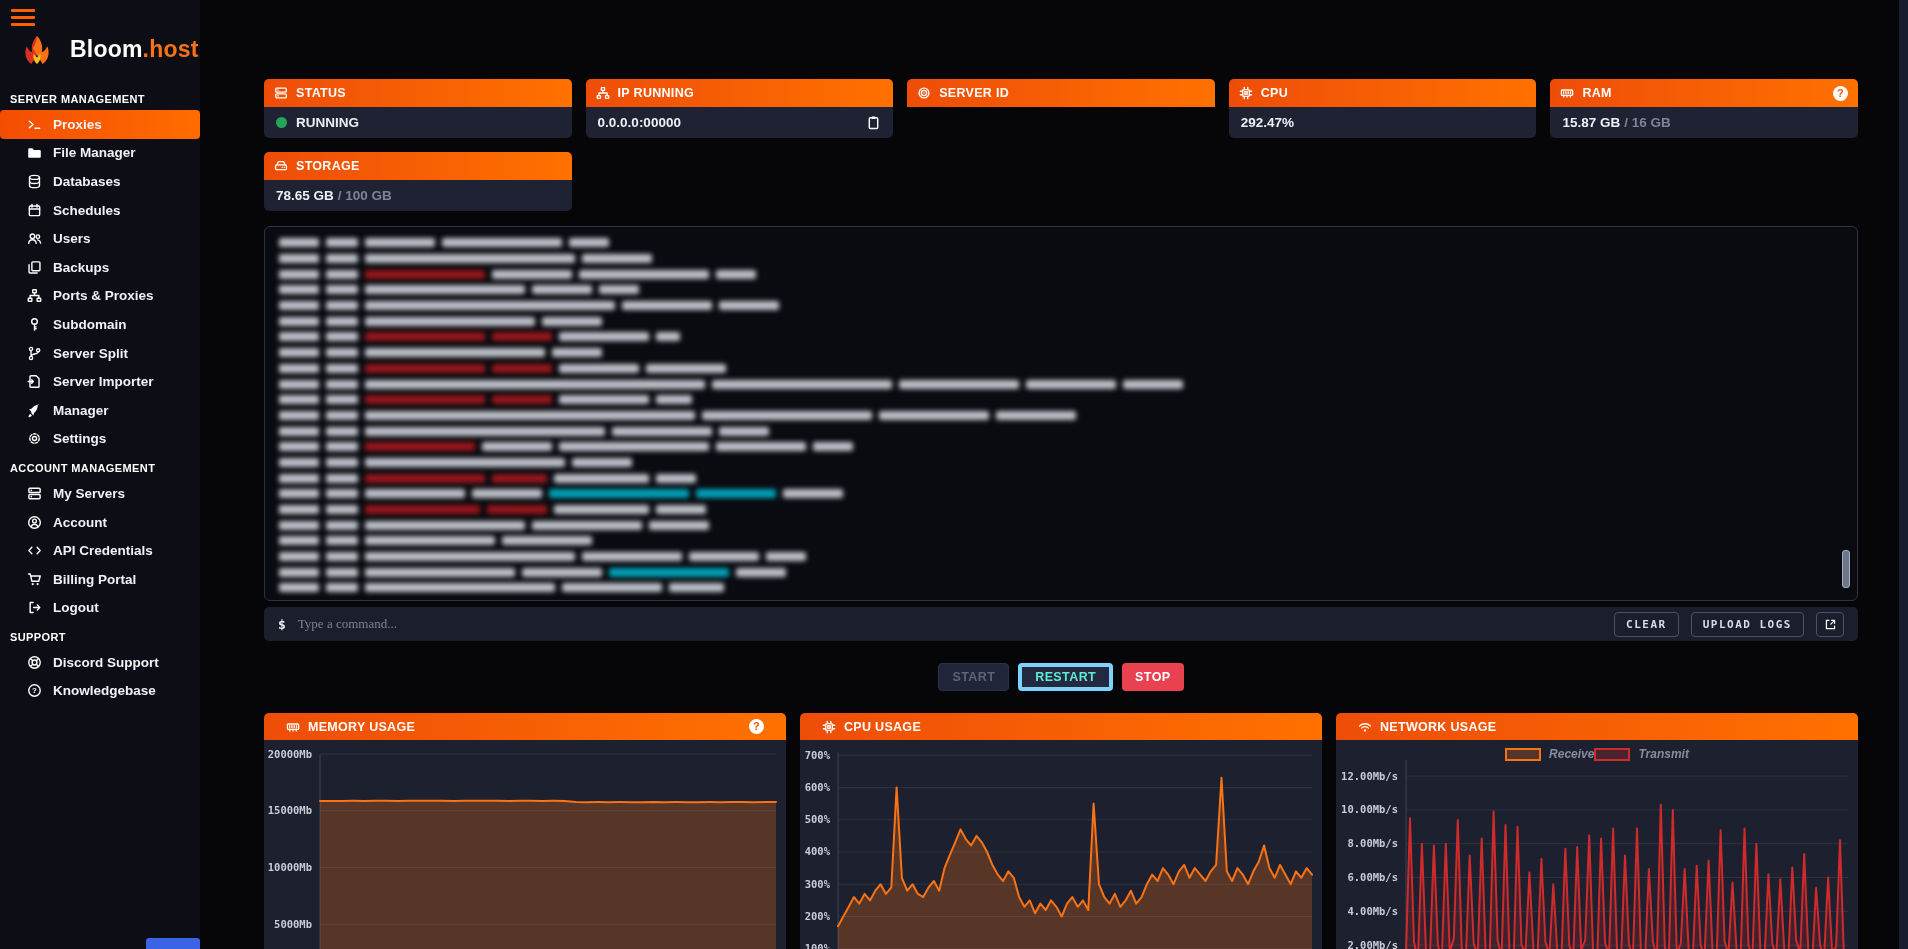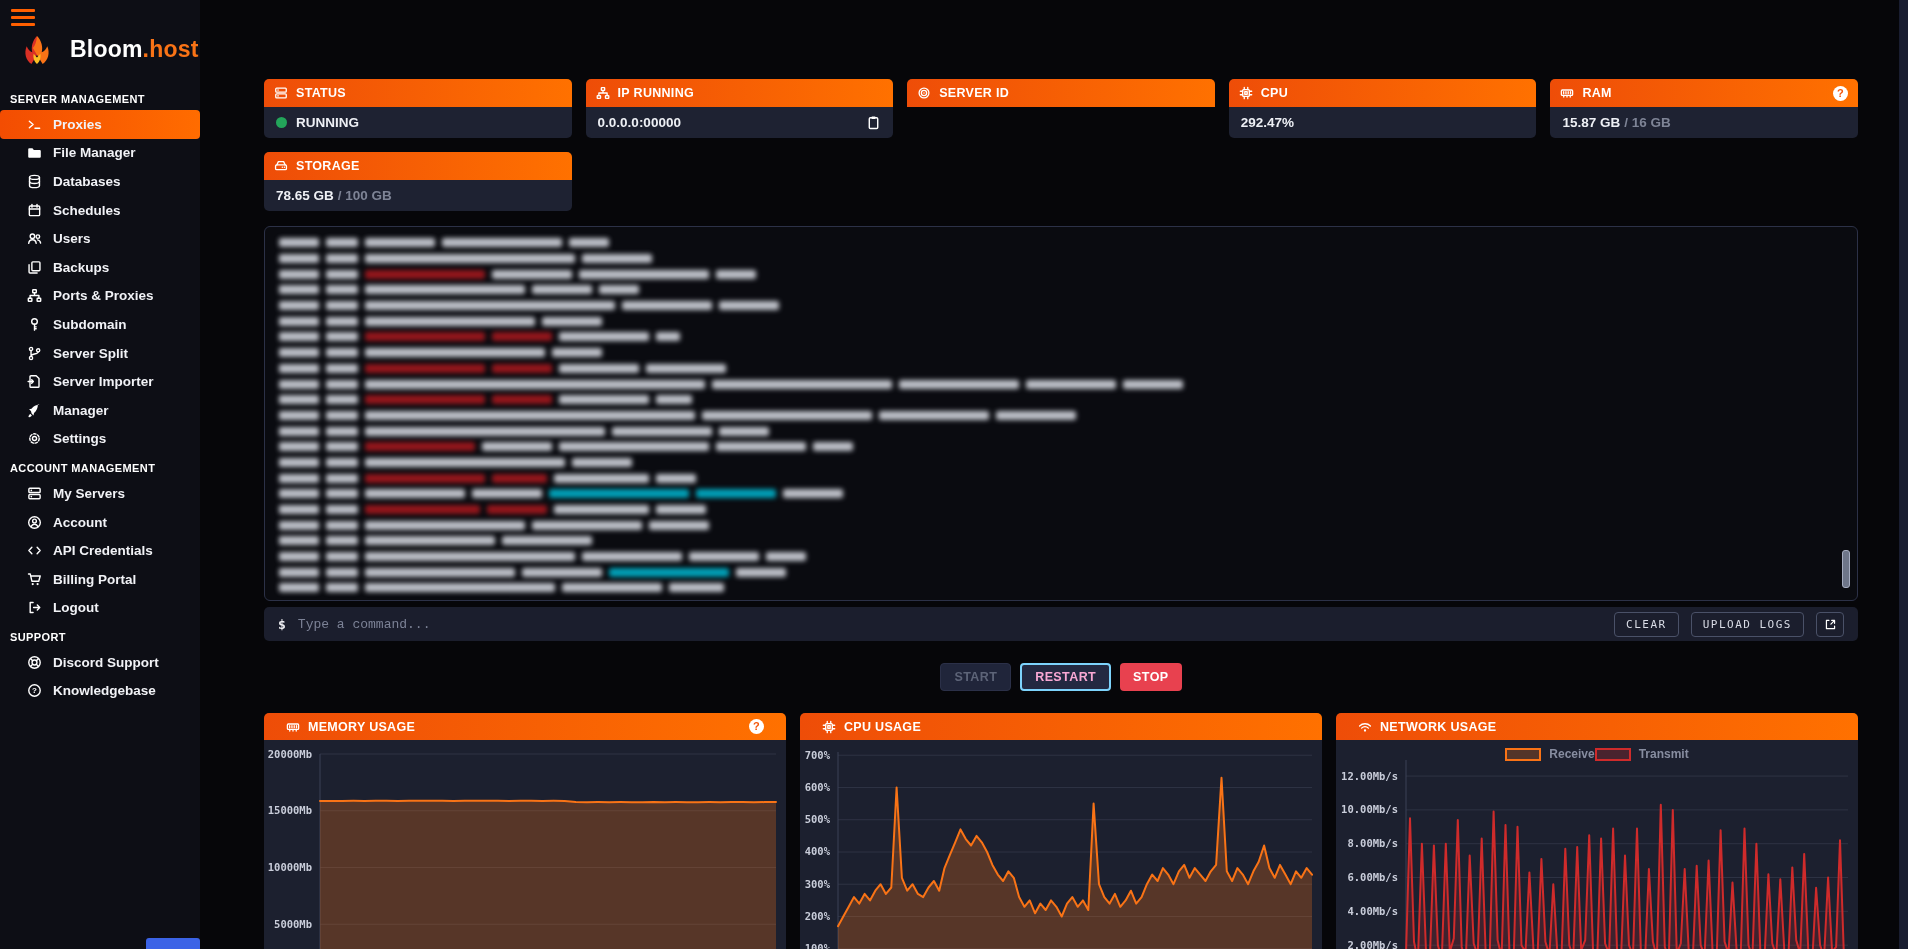--- a/index.html
+++ b/index.html
@@ -58,48 +58,48 @@
   .cblock { height:9px; border-radius:2px; flex:none; }
   .console-thumb { position:absolute; right:7px; bottom:12px; width:8px; height:38px;
     background:#6e7689; border:1px solid #a6adc0; border-radius:3px; cursor:grab; }
 
   
   .cmdbar { margin-top:6px; height:34px; background:#1b1e2d; border-radius:5px;
     display:flex; align-items:center; padding:0 14px; gap:12px;
     font-family:"DejaVu Sans Mono", monospace; }
   .prompt { color:#f0f1f5; font-weight:800; font-size:13px; }
   .cmd-input { flex:1; background:transparent; border:none; outline:none;
-    color:#aeb3c4; font-family:Liberation Mono, monospace; font-size:13px; }
+    color:#aeb3c4; font-family:Liberation Serif, serif; font-size:13px; }
   .cmd-input::placeholder { color:#7c8296; }
   .term-btn { height:25px; padding:0 11px; border:1px solid #4a5168; border-radius:4px;
     background:transparent; color:#d9dce6; font-family:"DejaVu Sans Mono", monospace;
-    font-size:11px; font-weight:400; letter-spacing:1.5px; cursor:pointer; }
+    font-size:11px; font-weight:700; letter-spacing:1.5px; cursor:pointer; }
   .term-btn.iconic { width:28px; padding:0; display:flex; align-items:center; justify-content:center; }
   .term-btn svg { width:13px; height:13px; }
 
   
   .power { margin-top:22px; display:flex; justify-content:center; gap:9px; }
   .pbtn { height:28px; padding:0 13px; border-radius:4px; font-size:12.5px; font-weight:800;
     letter-spacing:.4px; cursor:pointer; font-family:"Liberation Sans", sans-serif; }
   .pbtn.start { background:#20253a; color:#5d6478; border:1px solid #2b3048; }
-  .pbtn.restart { background:#232941; color:#f9a8d4; border:2px solid #7dd3fc; }
+  .pbtn.restart { background:#232941; color:#5eead4; border:4px solid #7dd3fc; }
   .pbtn.stop { background:#e8414f; color:#fff; border:none; }
 
   
   .charts { margin-top:22px; display:grid; grid-template-columns:repeat(3,1fr); gap:14px; }
   .chart-card { border-radius:5px; }
   .chart-header { height:27px; background:linear-gradient(90deg,#ee4d08,#ff7100);
     border-radius:5px 5px 0 0; display:flex; align-items:center; gap:8px; padding:0 22px;
     color:#fff; font-size:12.5px; font-weight:800; letter-spacing:.3px; }
   .chart-header svg { width:14px; height:14px; }
   .chart-header .spacer { flex:1; }
   .chart-body { height:271px; background:#1c202f; border-radius:0 0 5px 5px; position:relative; }
   .chart-body svg.chart-svg { position:absolute; inset:0; }
   .legend { position:absolute; top:7px; left:0; right:0; display:flex; justify-content:center;
-    gap:0; align-items:center; z-index:1; }
+    gap:0; align-items:center; z-index:1;font-style:italic; }
   .legend-item { display:flex; align-items:center; gap:8px; }
   .swatch { width:36px; height:13px; border:2px solid; }
   .swatch.receive { border-color:#f97316; background:rgba(249,115,22,.25); }
   .swatch.transmit { border-color:#cf2b2b; background:rgba(207,43,43,.25); }
   .legend-label { color:#878da0; font-size:12px; font-weight:600; }
 
   
   .page-scrollbar { position:absolute; right:0; top:0; width:9px; height:100%; background:#191d30; }
 </style>
 </head>

